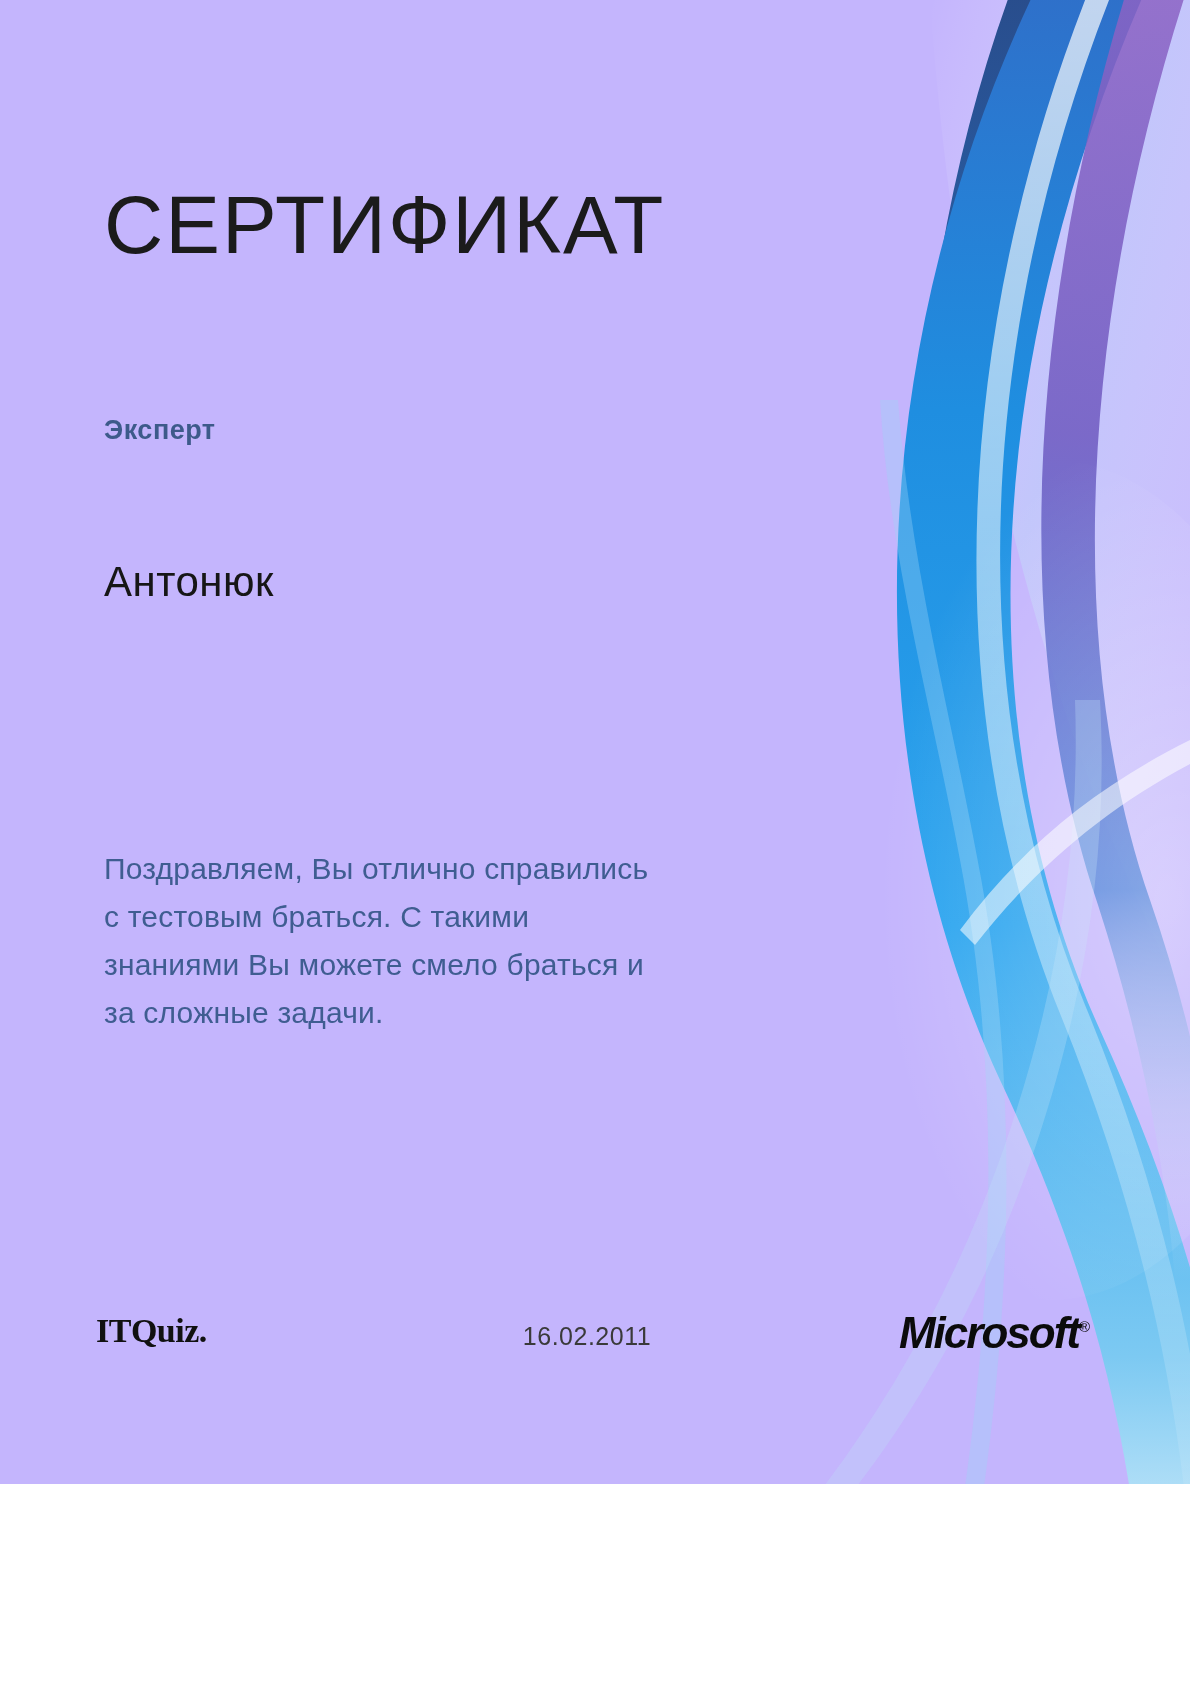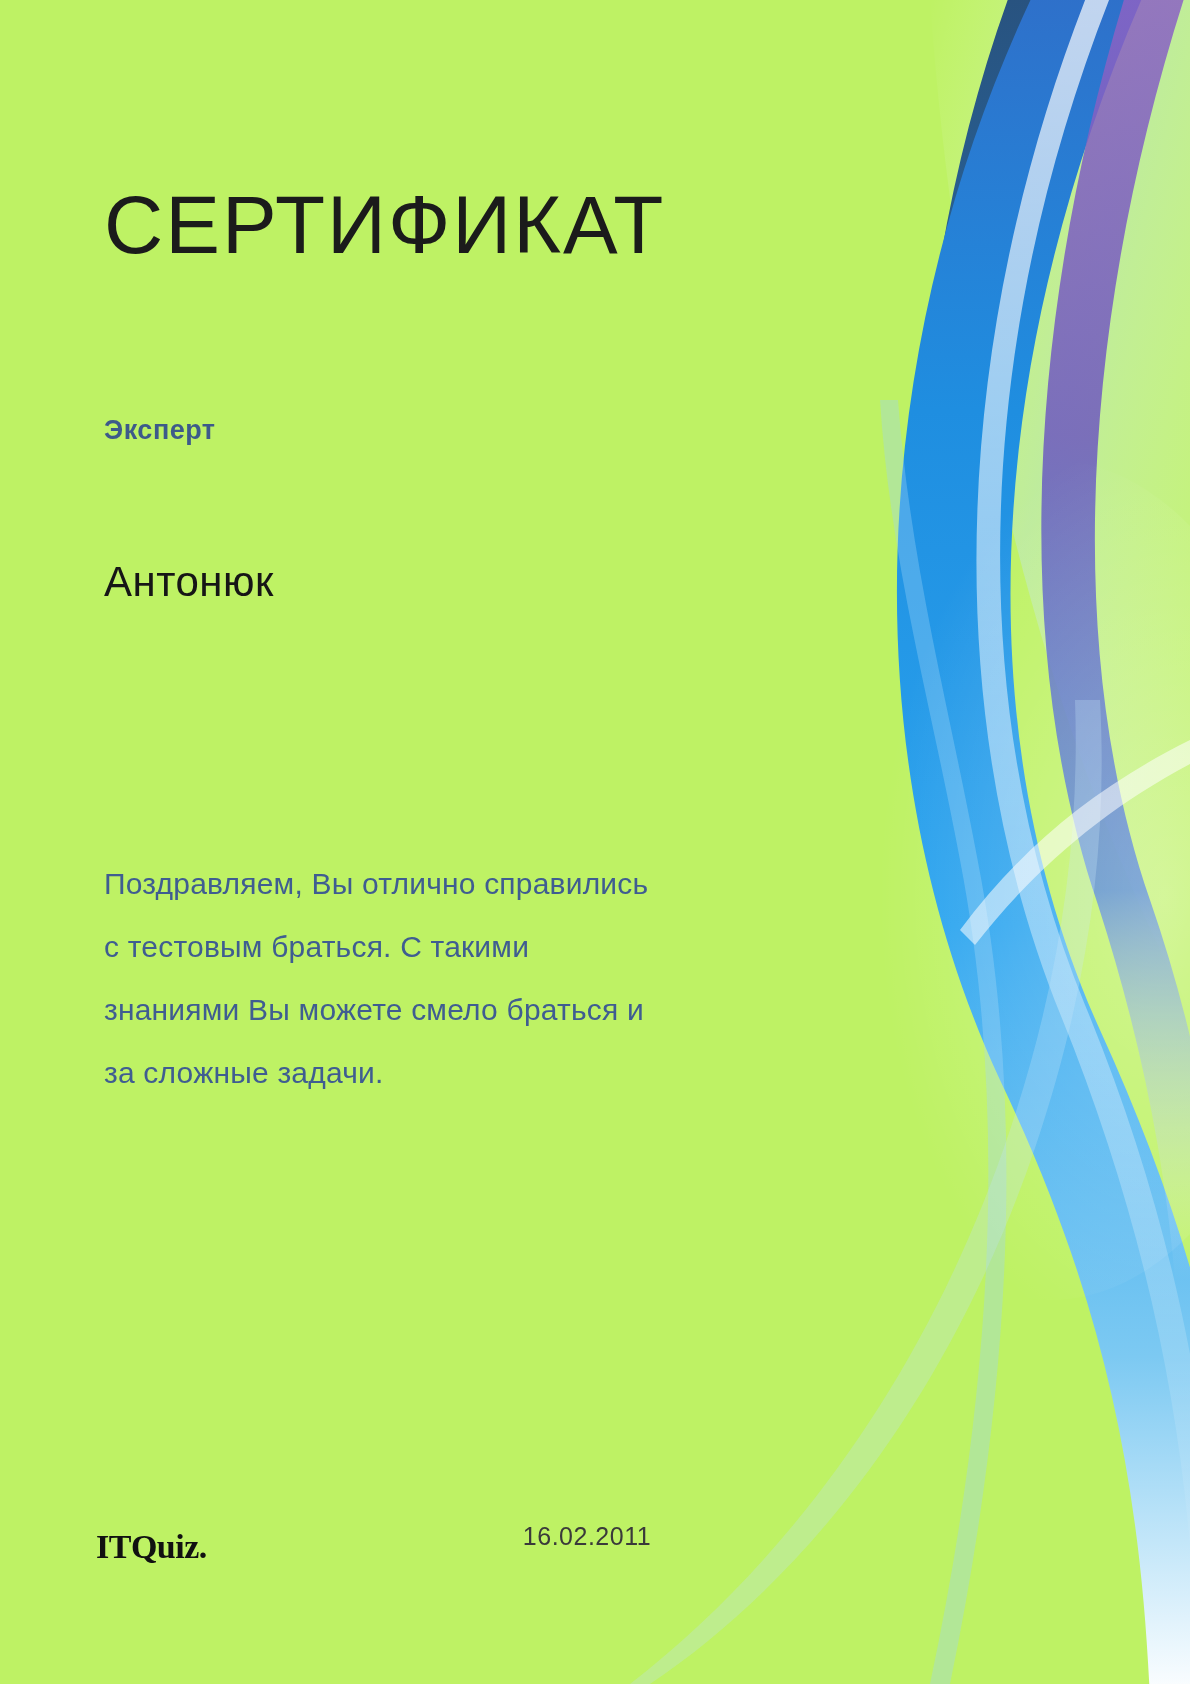--- a/index.html
+++ b/index.html
@@ -8,22 +8,22 @@
     padding: 0;
     background: #ffffff;
   }
   body {
     font-family: "Liberation Sans", sans-serif;
   }
 
   .certificate {
     position: relative;
     width: 1190px;
-    height: 1684px;
-    background: #bef264;
+    height: 1484px;
+    background: #c4b5fd;
     overflow: hidden;
   }
 
   
   .artwork {
     position: absolute;
     top: 0;
     right: 0;
     width: 560px;
     height: 1684px;
@@ -85,35 +85,34 @@
     left: 104px;
     top: 845px;
     width: 680px;
     font-size: 30px;
     line-height: 48px;
     color: #3f5d91;
     letter-spacing: 0.2px;
   }
   .message .line {
     display: block;
-    margin-top: 15px;
   }
 
   
   .footer {
     position: absolute;
     left: 0;
     bottom: 112px;
     width: 1190px;
     height: 60px;
   }
   .brand-left {
     position: absolute;
     left: 96px;
-    top: 16px;
+    top: 0;
     font-size: 34px;
     font-weight: bold;
     color: #111111;
     font-family: "Liberation Serif", serif;
     letter-spacing: -0.5px;
   }
   .date {
     position: absolute;
     left: 0;
     right: 16px;
@@ -218,15 +217,18 @@
       <span class="line">Поздравляем, Вы отлично справились</span>
       <span class="line">с тестовым браться. С такими</span>
       <span class="line">знаниями Вы можете смело браться и</span>
       <span class="line">за сложные задачи.</span>
     </div>
   </div>
 
   <div class="footer">
     <div class="brand-left">ITQuiz.</div>
     <div class="date">16.02.2011</div>
+    <div class="ms-logo">
+      <span>Microsoft</span><span class="reg">®</span>
+    </div>
   </div>
 
 </div>
 
 </body></html>

